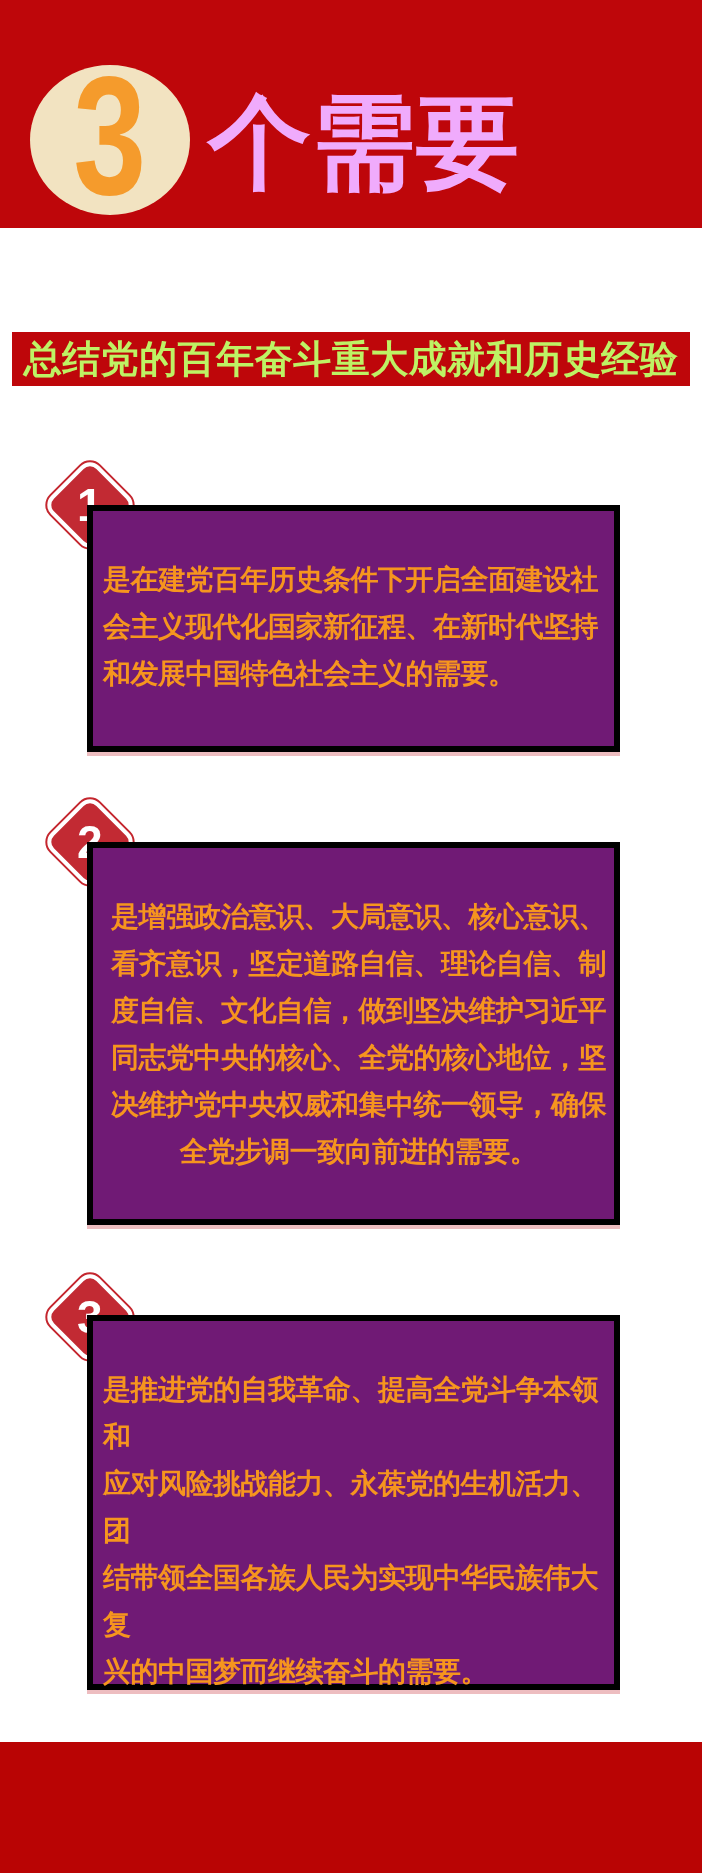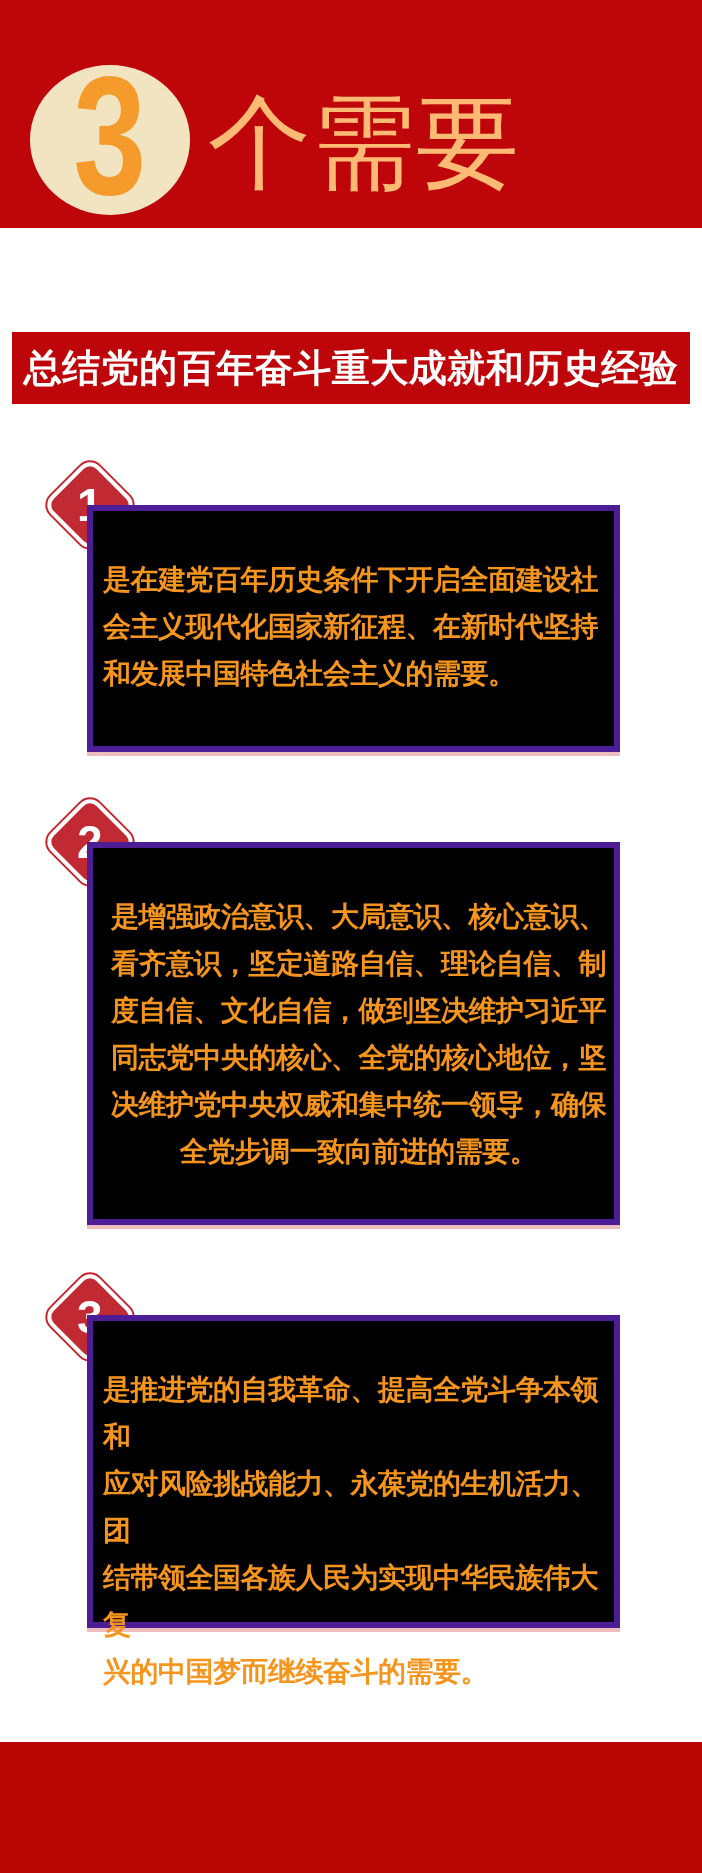--- a/index.html
+++ b/index.html
@@ -33,49 +33,49 @@
     font-weight: bold;
     line-height: 150px;
     transform: scaleX(0.78);
     margin-top: -8px;
   }
   .masthead-title {
     position: absolute;
     left: 208px; top: 0;
     height: 288px;
     display: flex; align-items: center;
-    color: #fdba74;
+    color: #f0abfc;
     font-size: 103px;
-    font-weight: normal;
+    font-weight: bold;
     letter-spacing: 1px;
     white-space: nowrap;
   }
 
   
   .section-banner {
     position: absolute;
     left: 12px; top: 332px;
-    width: 678px; height: 72px;
+    width: 678px; height: 54px;
     background: #be060a;
-    color: #ffffff;
+    color: #bef264;
     font-size: 38px;
     font-weight: bold;
     letter-spacing: 0.5px;
     display: flex; align-items: center; justify-content: center;
     white-space: nowrap;
   }
 
   
   .item-box {
     position: absolute;
     left: 87px;
     width: 533px;
     box-sizing: border-box;
-    border: 6px solid #4c1d95;
-    background: #000000;
+    border: 6px solid #000000;
+    background: #701a75;
     box-shadow: 0 4px 0 rgba(196, 38, 46, 0.30);
   }
   .item-text {
     margin: 0;
     padding: 45px 0 0 10px;
     color: #f6951e;
     font-size: 28px;
     font-weight: bold;
     letter-spacing: -0.5px;
     line-height: 47px;
@@ -96,21 +96,21 @@
     color: #ffffff;
     font-size: 46px;
     font-weight: bold;
     line-height: 1;
   }
   #diamond-1 { left: 56px; top: 471px; }
   #box-1     { top: 505px; height: 247px; }
   #diamond-2 { left: 56px; top: 808px; }
   #box-2     { top: 842px; height: 383px; text-align: center; }
   #diamond-3 { left: 56px; top: 1283px; }
-  #box-3     { top: 1315px; height: 313px; }
+  #box-3     { top: 1315px; height: 375px; }
 
   
   .footer-band {
     position: absolute;
     left: 0; top: 1742px;
     width: 702px; height: 131px;
     background: #b90404;
   }
 </style>
 </head>

